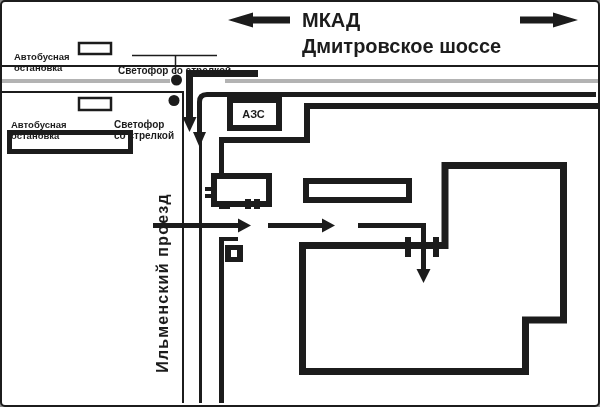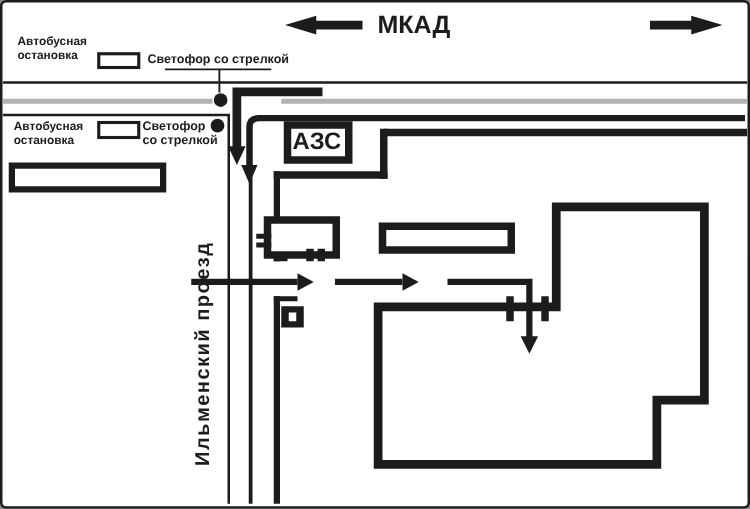--- a/index.html
+++ b/index.html
@@ -2,21 +2,21 @@
 <html><head>
 <meta charset="utf-8">
 <style>
   html,body{margin:0;padding:0;background:#888;}
   .map-wrap{
     position:relative;width:596px;height:403px;margin:0;
     background:#fff;border:2px solid #1c1c1c;border-radius:5px;
     font-family:"Liberation Sans", sans-serif;color:#1c1c1c;overflow:hidden;
   }
   .map-wrap svg{position:absolute;left:0;top:0;}
-  .lbl{position:absolute;font-weight:bold;white-space:pre-line;line-height:11px;font-size:9.5px;}
+  .lbl{position:absolute;font-weight:bold;white-space:pre-line;line-height:11px;font-size:9.5px;margin-top:23px;}
   .lbl-big{position:absolute;font-weight:bold;font-size:20px;line-height:22px;white-space:nowrap;}
   .bld-text{position:absolute;display:flex;align-items:center;justify-content:center;
     font-weight:bold;white-space:nowrap;}
   .street-name{
     position:absolute;left:68px;top:272px;width:186px;height:18px;
     transform:rotate(-90deg);transform-origin:50% 50%;
     font-weight:bold;font-size:16px;letter-spacing:1.2px;text-align:center;white-space:nowrap;
   }
 </style>
 </head>
@@ -84,23 +84,24 @@
 
     <polygon points="226,18 251,10.5 251,14.5 288,14.5 288,21.5 251,21.5 251,25.5" fill="#1c1c1c"></polygon>
     <polygon points="576,18 551,10.5 551,14.5 518,14.5 518,21.5 551,21.5 551,25.5" fill="#1c1c1c"></polygon>
   </svg>
 
   <div class="lbl" style="left:12px;top:26px;">Автобусная
 остановка</div>
   <div class="lbl" style="left:116px;top:40px;font-size:10px;">Светофор со стрелкой</div>
 
   <div class="lbl-big" style="left:300px;top:7px;">МКАД</div>
+  <div class="lbl-big" style="left:300px;top:33px;">Дмитровское шоссе</div>
 
   <div class="lbl" style="left:9px;top:94px;">Автобусная
 остановка</div>
   <div class="lbl" style="left:112px;top:94px;font-size:10px;">Светофор
 со стрелкой</div>
 
-  <div class="bld-text" style="left:225px;top:96px;width:53px;height:31px;font-size:19px;">АЗС</div>
+  <div class="bld-text" style="left:225px;top:96px;width:53px;height:31px;font-size:11px;">АЗС</div>
 
 
   <div class="street-name">Ильменский проезд</div>
 </div>
 
 </body></html>

